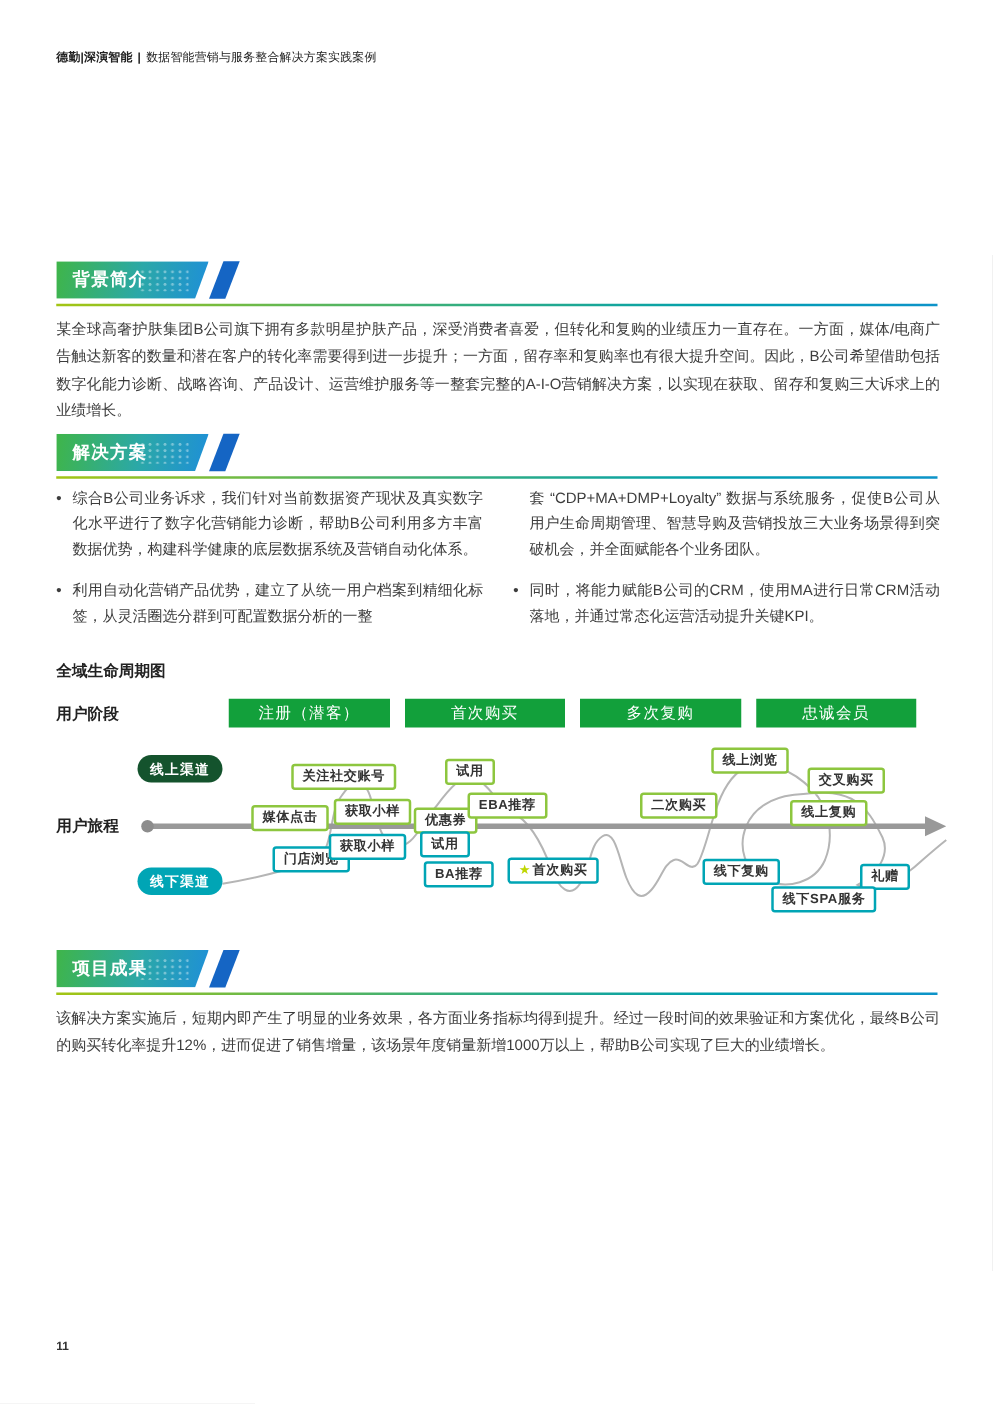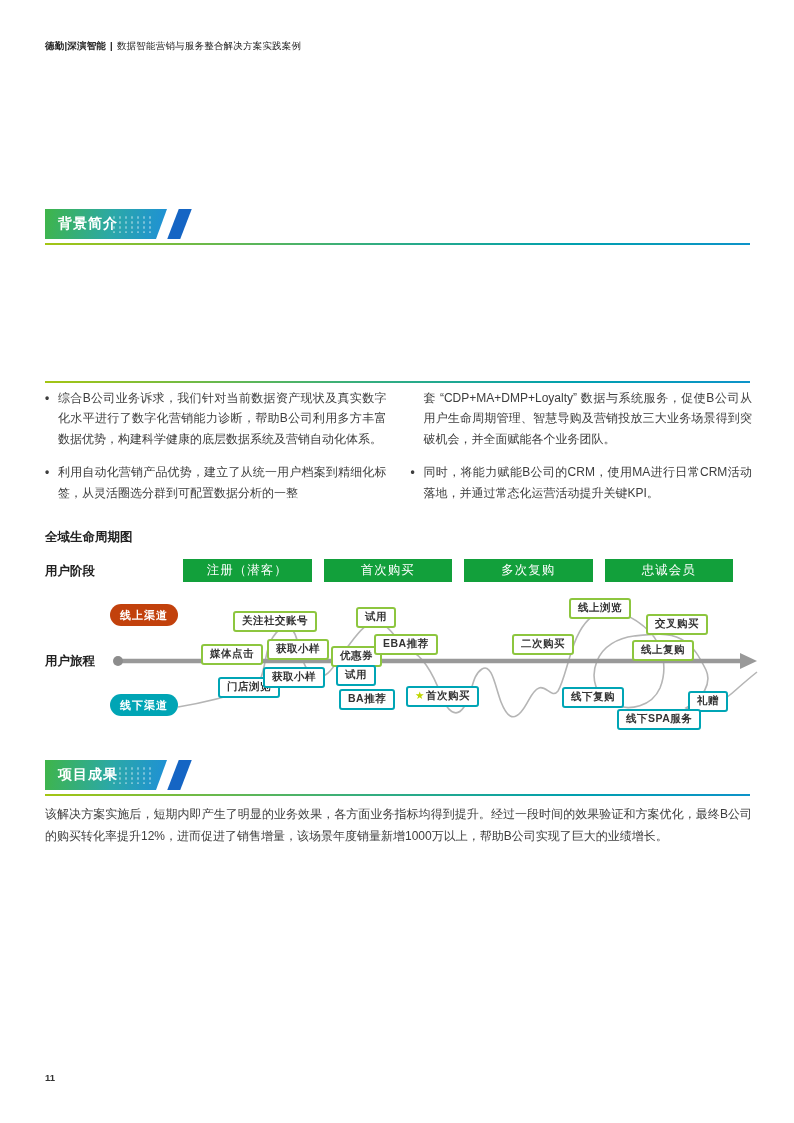--- a/index.html
+++ b/index.html
@@ -36,21 +36,21 @@
   .sol-col { width:342px; font-size:12px; line-height:1.7; color:#3d3d3d; text-align:justify; }
   .sol-item { position:relative; padding-left:13px; margin-bottom:13px; }
   .sol-item.bulleted::before { content:"\2022"; position:absolute; left:0; top:0; color:#3d3d3d; font-weight:bold; }
   
   .diagram-title { position:absolute; left:45px; top:529px; font-size:12.5px; font-weight:bold; color:#222; }
   .row-label { position:absolute; left:45px; font-size:12.5px; font-weight:bold; color:#222; }
   .stage-bar { position:absolute; top:559px; height:23px; background:#12A03B; color:#fff;
     font-size:12.5px; font-weight:normal; display:flex; align-items:center; justify-content:center; letter-spacing:1px; }
   .pill { position:absolute; width:68px; height:22px; border-radius:12px; color:#fff;
     font-size:11px; font-weight:bold; display:flex; align-items:center; justify-content:center; letter-spacing:1px; z-index:3; }
-  .pill.online { background:#c2410c;text-align:right; }
+  .pill.online { background:#14532d;text-align:right; }
   .pill.offline { background:#00A5B5; }
   .node { position:absolute; background:#fff; border:2px solid #8DC63F; border-radius:3px;
     font-size:10.5px; font-weight:bold; color:#333; padding:1px 7px 2px 7px; white-space:nowrap; z-index:4; letter-spacing:.5px; }
   .node.offline { border-color:#00A5B5; }
   .node .star { color:#BFD600; margin-right:1px; }
   svg.journey-art { position:absolute; left:0; top:0; z-index:1; }
   
   .page-number { position:absolute; left:45px; top:1072px; font-size:9.5px; font-weight:bold; color:#333; }
 </style>
 </head>
@@ -63,21 +63,28 @@
   </div>
 
 
   <div class="badge" style="top:209px;">
     <div class="badge-body">
       <span class="badge-text">背景简介</span>
     </div>
     <div class="badge-tail"></div>
   </div>
   <div class="rule" style="top:243px;"></div>
+  <p class="body-text" style="top:253px;">某全球高奢护肤集团B公司旗下拥有多款明星护肤产品，深受消费者喜爱，但转化和复购的业绩压力一直存在。一方面，媒体/电商广告触达新客的数量和潜在客户的转化率需要得到进一步提升；一方面，留存率和复购率也有很大提升空间。因此，B公司希望借助包括数字化能力诊断、战略咨询、产品设计、运营维护服务等一整套完整的A-I-O营销解决方案，以实现在获取、留存和复购三大诉求上的业绩增长。</p>
 
+  <div class="badge" style="top:347px;">
+    <div class="badge-body">
+      <span class="badge-text">解决方案</span>
+    </div>
+    <div class="badge-tail"></div>
+  </div>
   <div class="rule" style="top:381px;"></div>
 
   <div class="sol-cols">
     <div class="sol-col">
       <div class="sol-item bulleted">综合B公司业务诉求，我们针对当前数据资产现状及真实数字化水平进行了数字化营销能力诊断，帮助B公司利用多方丰富数据优势，构建科学健康的底层数据系统及营销自动化体系。</div>
       <div class="sol-item bulleted">利用自动化营销产品优势，建立了从统一用户档案到精细化标签，从灵活圈选分群到可配置数据分析的一整</div>
     </div>
     <div class="sol-col">
       <div class="sol-item">套 “CDP+MA+DMP+Loyalty” 数据与系统服务，促使B公司从用户生命周期管理、智慧导购及营销投放三大业务场景得到突破机会，并全面赋能各个业务团队。</div>
       <div class="sol-item bulleted">同时，将能力赋能B公司的CRM，使用MA进行日常CRM活动落地，并通过常态化运营活动提升关键KPI。</div>

